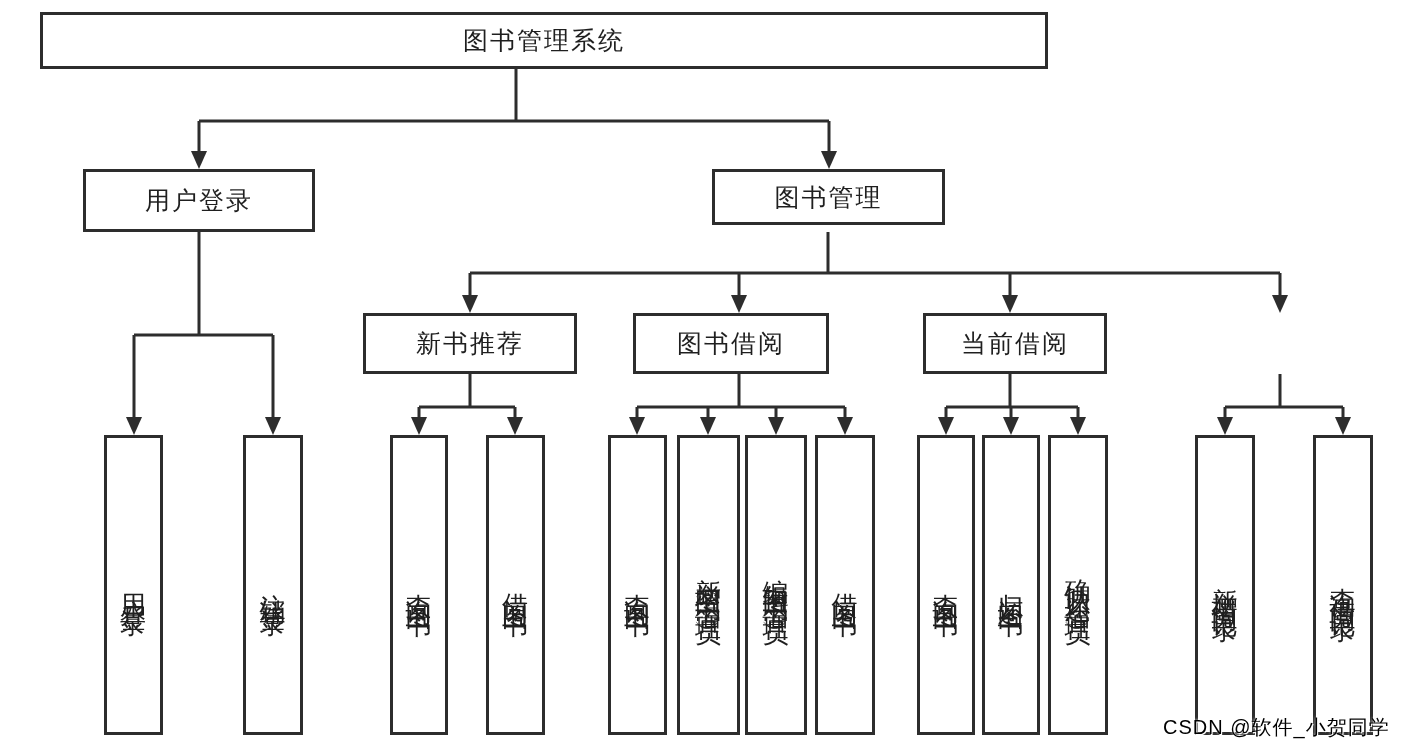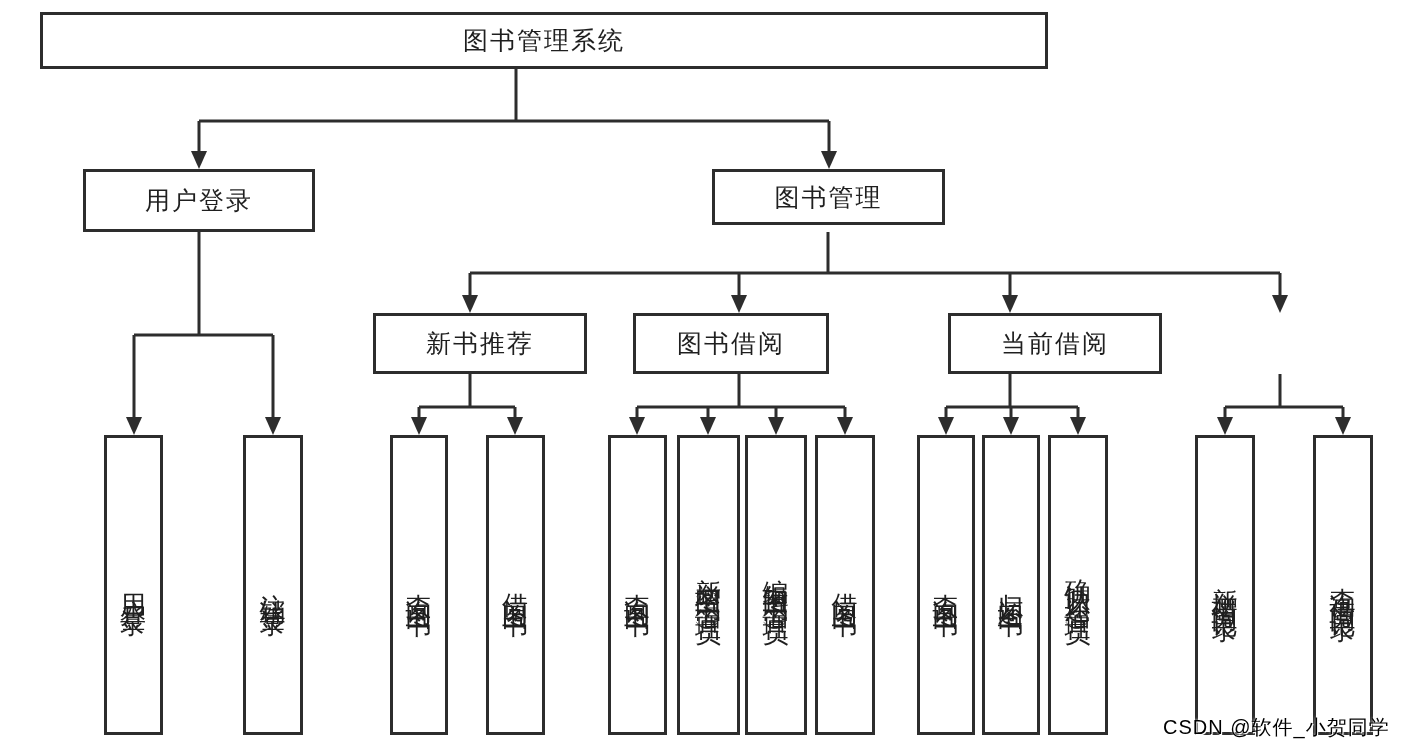--- a/index.html
+++ b/index.html
@@ -93,23 +93,23 @@
       <polygon points="1217,417 1233,417 1225,435"></polygon>
       <polygon points="1335,417 1351,417 1343,435"></polygon>
     </g>
   </svg>
 
   <div class="box hbox" style="left:12px; top:12px; width:1008px; height:57px;margin-left:28px;">图书管理系统</div>
 
   <div class="box hbox" style="left:83px; top:169px; width:232px; height:63px;">用户登录</div>
   <div class="box hbox" style="left:712px; top:169px; width:233px; height:56px;">图书管理</div>
 
-  <div class="box hbox" style="left:363px; top:313px; width:214px; height:61px;margin-left:10px;">新书推荐</div>
+  <div class="box hbox" style="left:363px; top:313px; width:214px; height:61px;">新书推荐</div>
   <div class="box hbox" style="left:633px; top:313px; width:196px; height:61px;">图书借阅</div>
-  <div class="box hbox" style="left:948px; top:313px; width:214px; height:61px;">当前借阅</div>
+  <div class="box hbox" style="left:923px; top:313px; width:184px; height:61px;">当前借阅</div>
 
   <div class="box leaf" style="left:104px; top:435px; width:59px; height:300px;">
       <span>用户登录</span>
     </div>
   <div class="box leaf" style="left:243px; top:435px; width:60px; height:300px;">
       <span>注销登录</span>
     </div>
 
   <div class="box leaf" style="left:390px; top:435px; width:58px; height:300px;">
       <span>查询图书</span>

